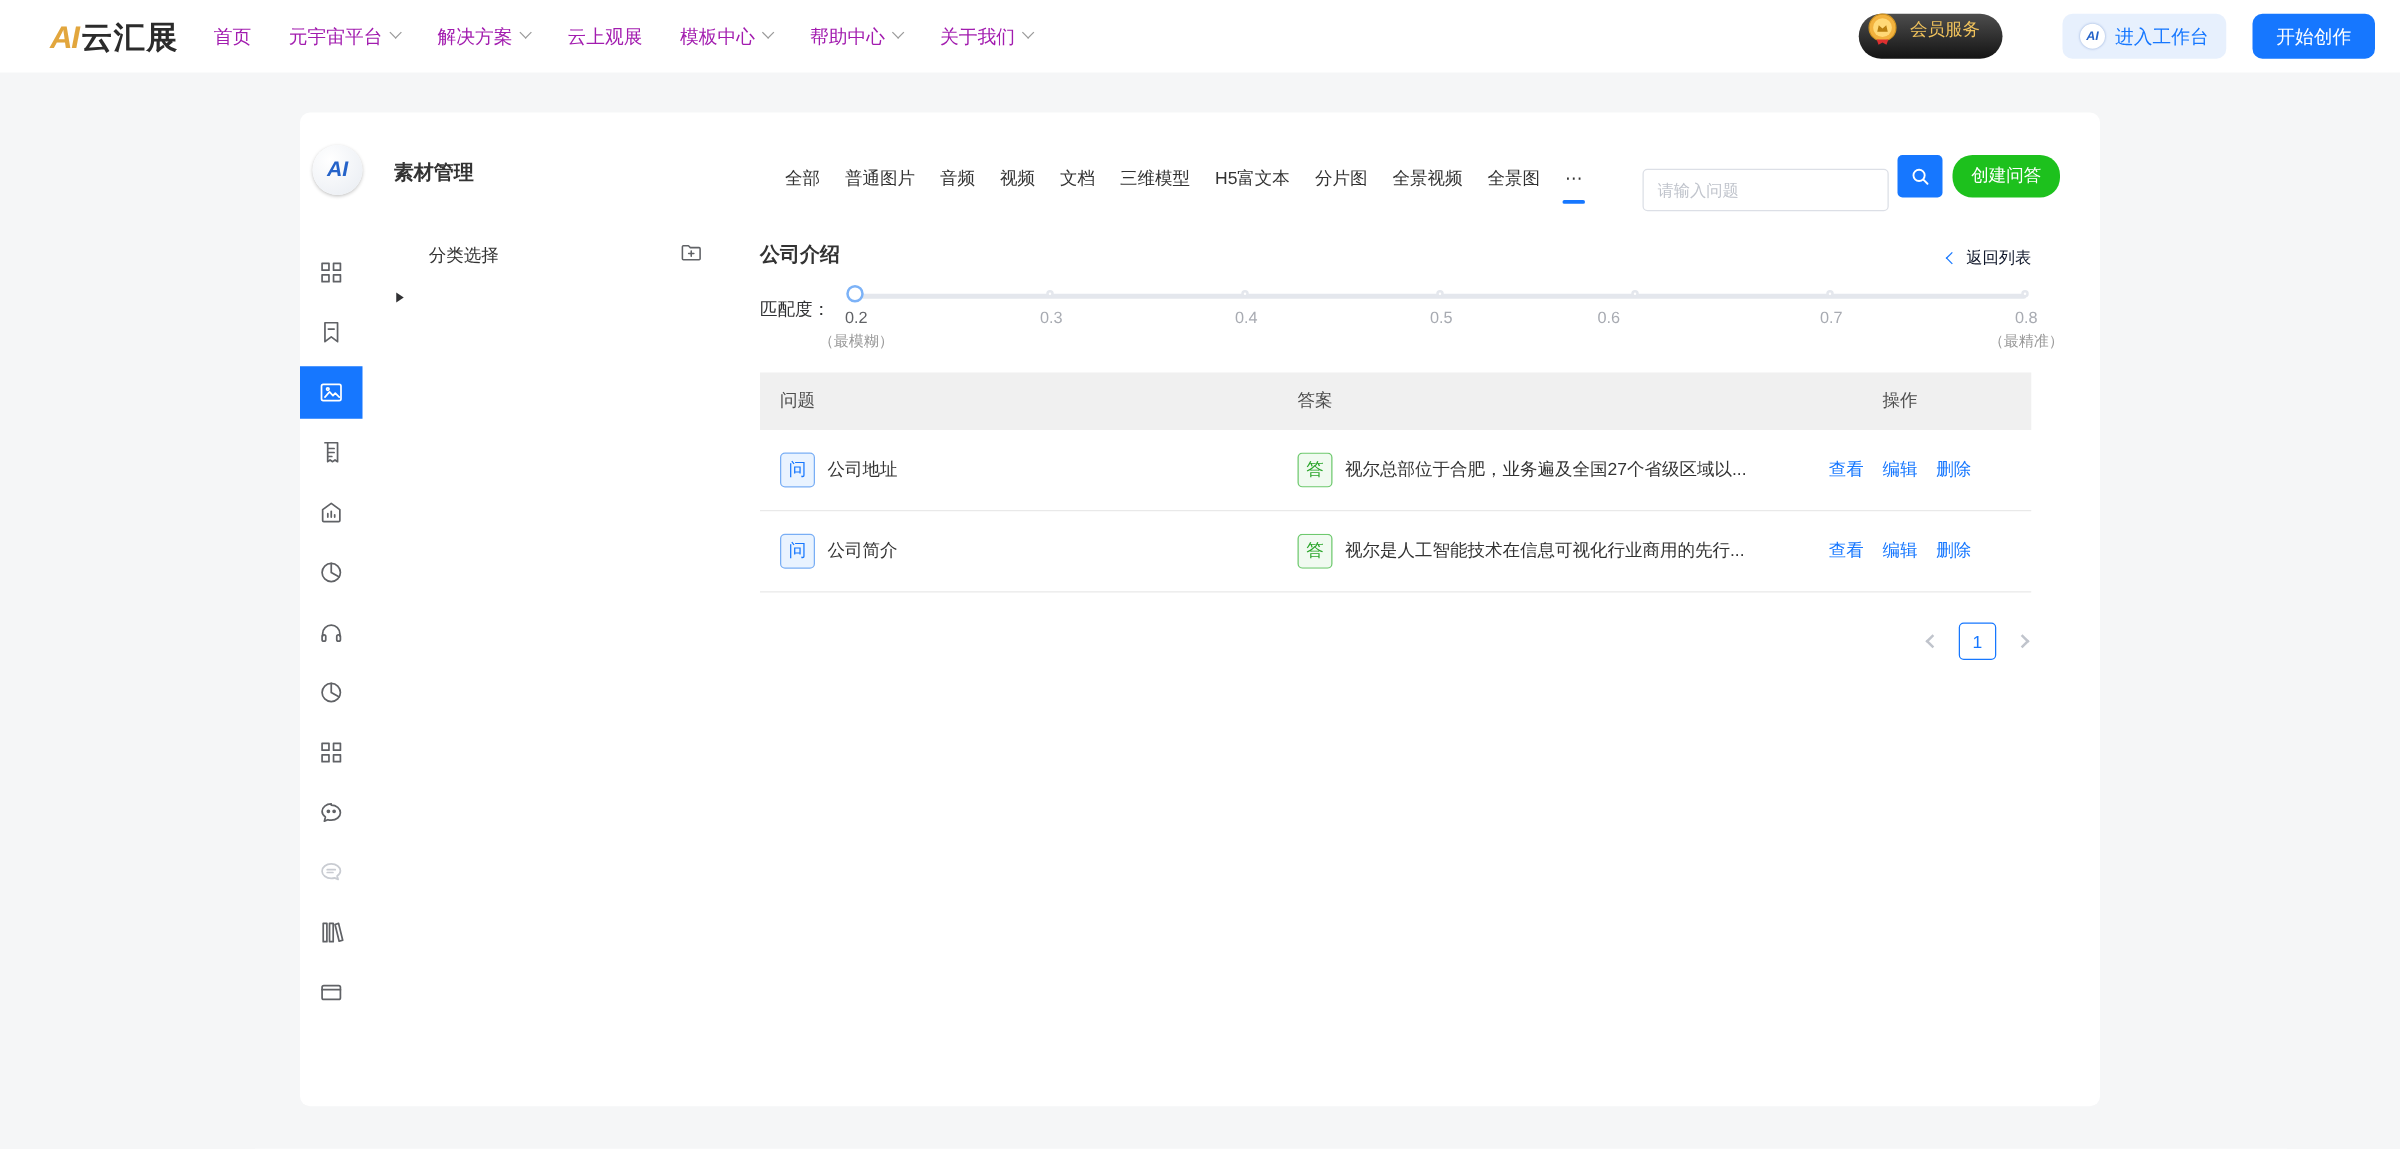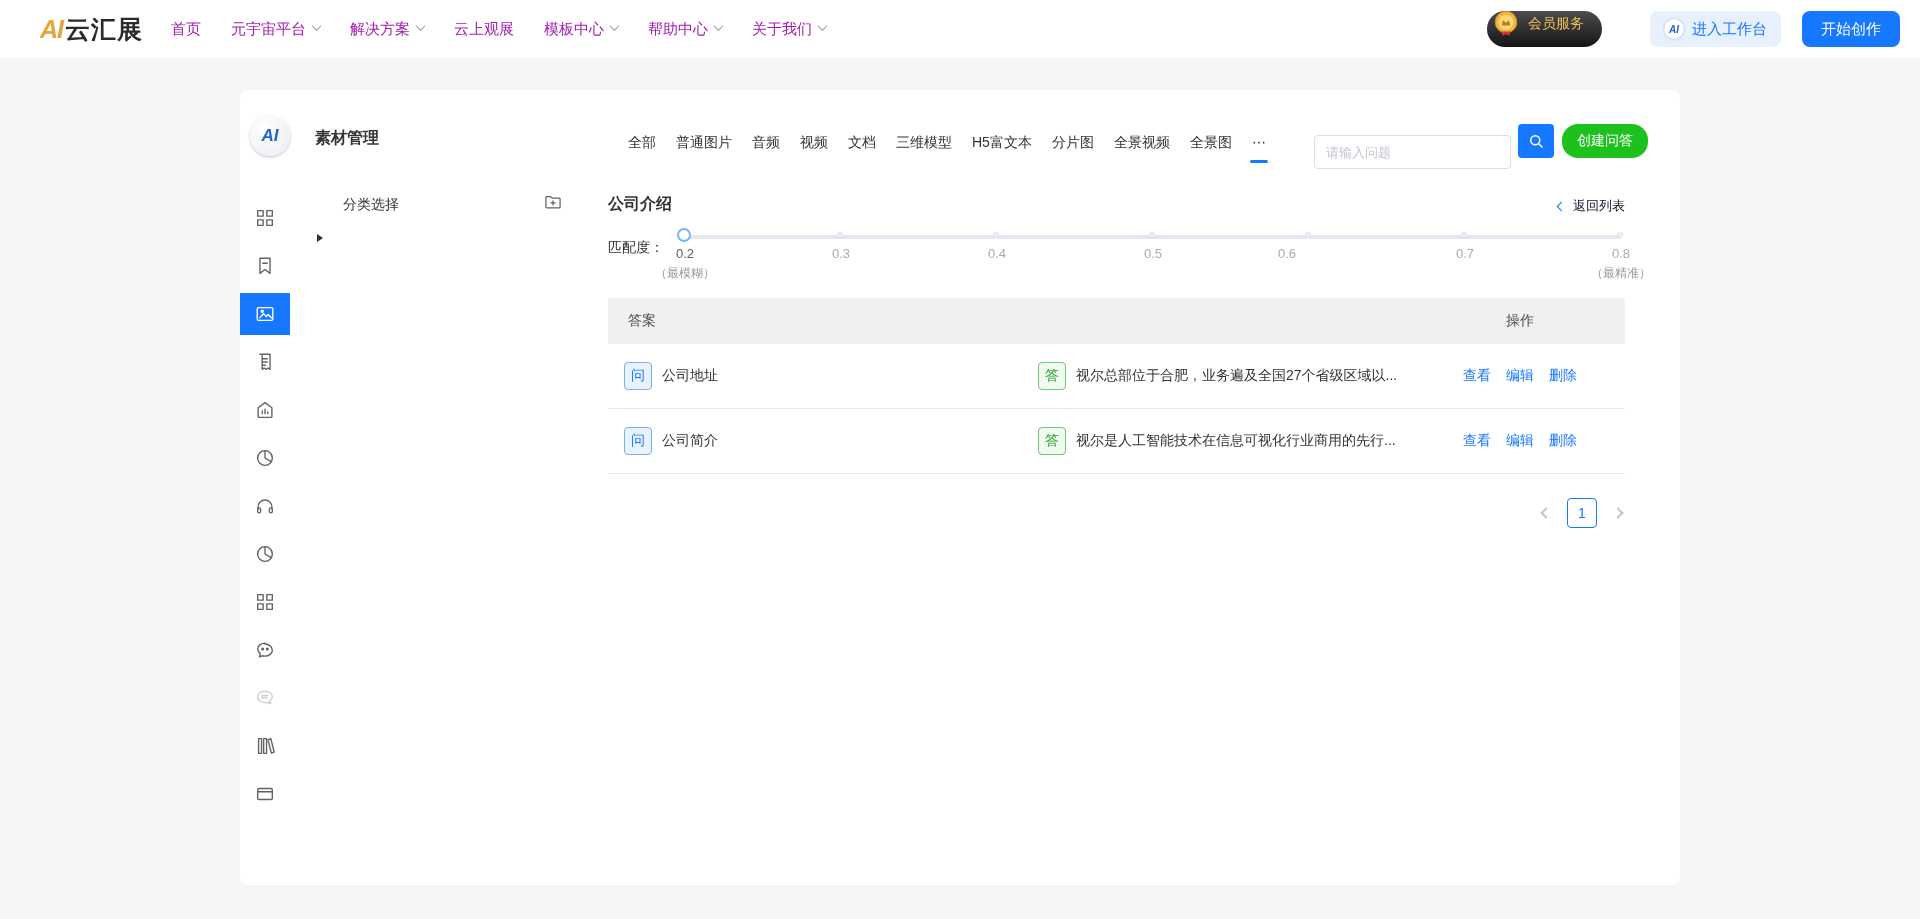--- a/index.html
+++ b/index.html
@@ -289,20 +289,21 @@
       <span class="slider-tick" style="left:525px">0.5</span>
       <span class="slider-tick" style="left:659px">0.6</span>
       <span class="slider-tick" style="left:837px">0.7</span>
       <span class="slider-tick" style="left:993px">0.8</span>
       <span class="slider-note" style="left:37px">（最模糊）</span>
       <span class="slider-note" style="left:973px">（最精准）</span>
     </div>
 
     <div class="qa-table">
       <div class="t-head">
+        <div class="c-q">问题</div>
         <div class="c-a">答案</div>
         <div class="c-op">操作</div>
       </div>
 
       <div class="t-row">
         <div class="c-q">
           <span class="badge badge-q">问</span>
           <span class="cell-text">公司地址</span>
         </div>
         <div class="c-a">

